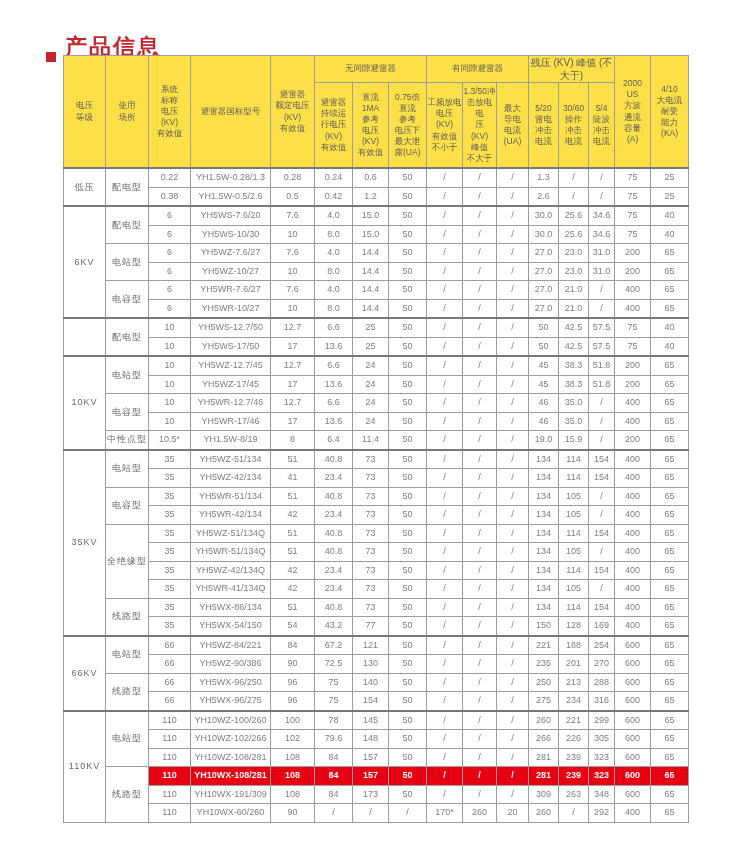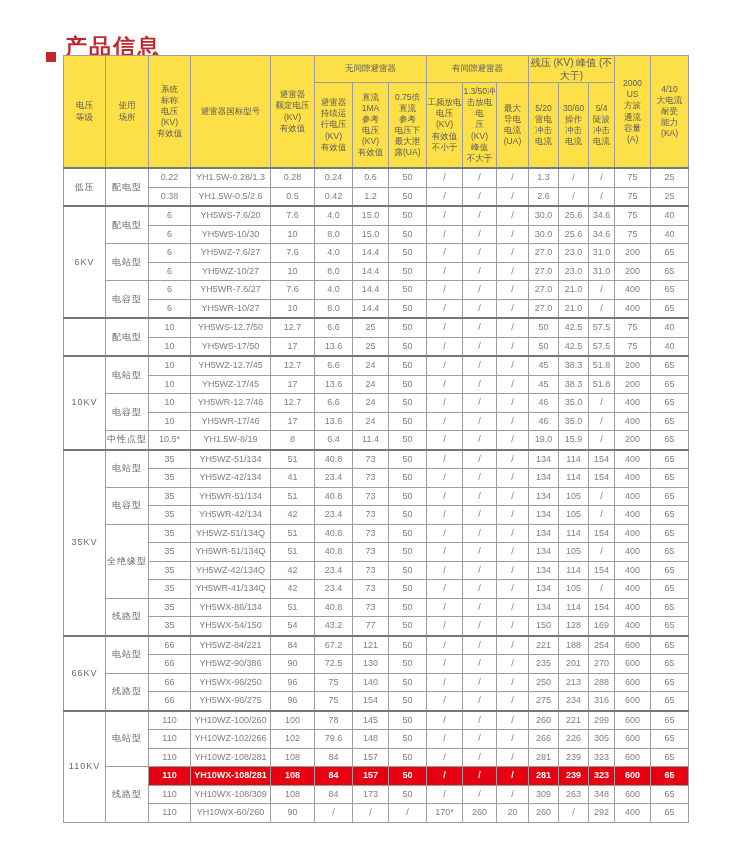--- a/index.html
+++ b/index.html
@@ -680,21 +680,21 @@
           <td class="data">/</td>
           <td class="data">/</td>
           <td class="data">281</td>
           <td class="data">239</td>
           <td class="data">323</td>
           <td class="data">600</td>
           <td class="data">65</td>
         </tr>
         <tr>
           <td class="data">110</td>
-          <td class="data">YH10WX-108/309</td>
+          <td class="data">YH10WX-191/309</td>
           <td class="data">108</td>
           <td class="data">84</td>
           <td class="data">173</td>
           <td class="data">50</td>
           <td class="data">/</td>
           <td class="data">/</td>
           <td class="data">/</td>
           <td class="data">309</td>
           <td class="data">263</td>
           <td class="data">348</td>

